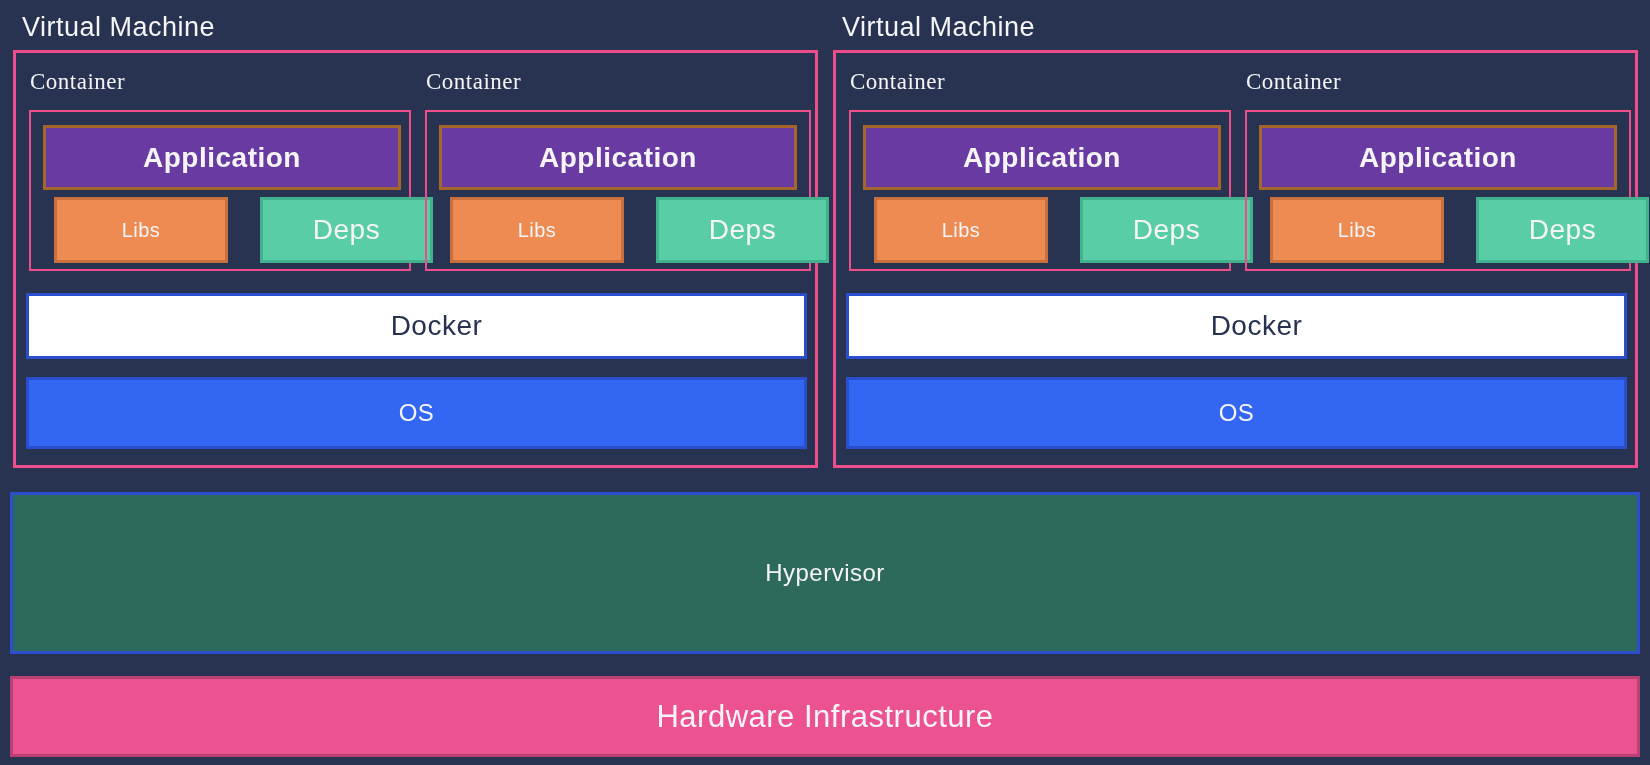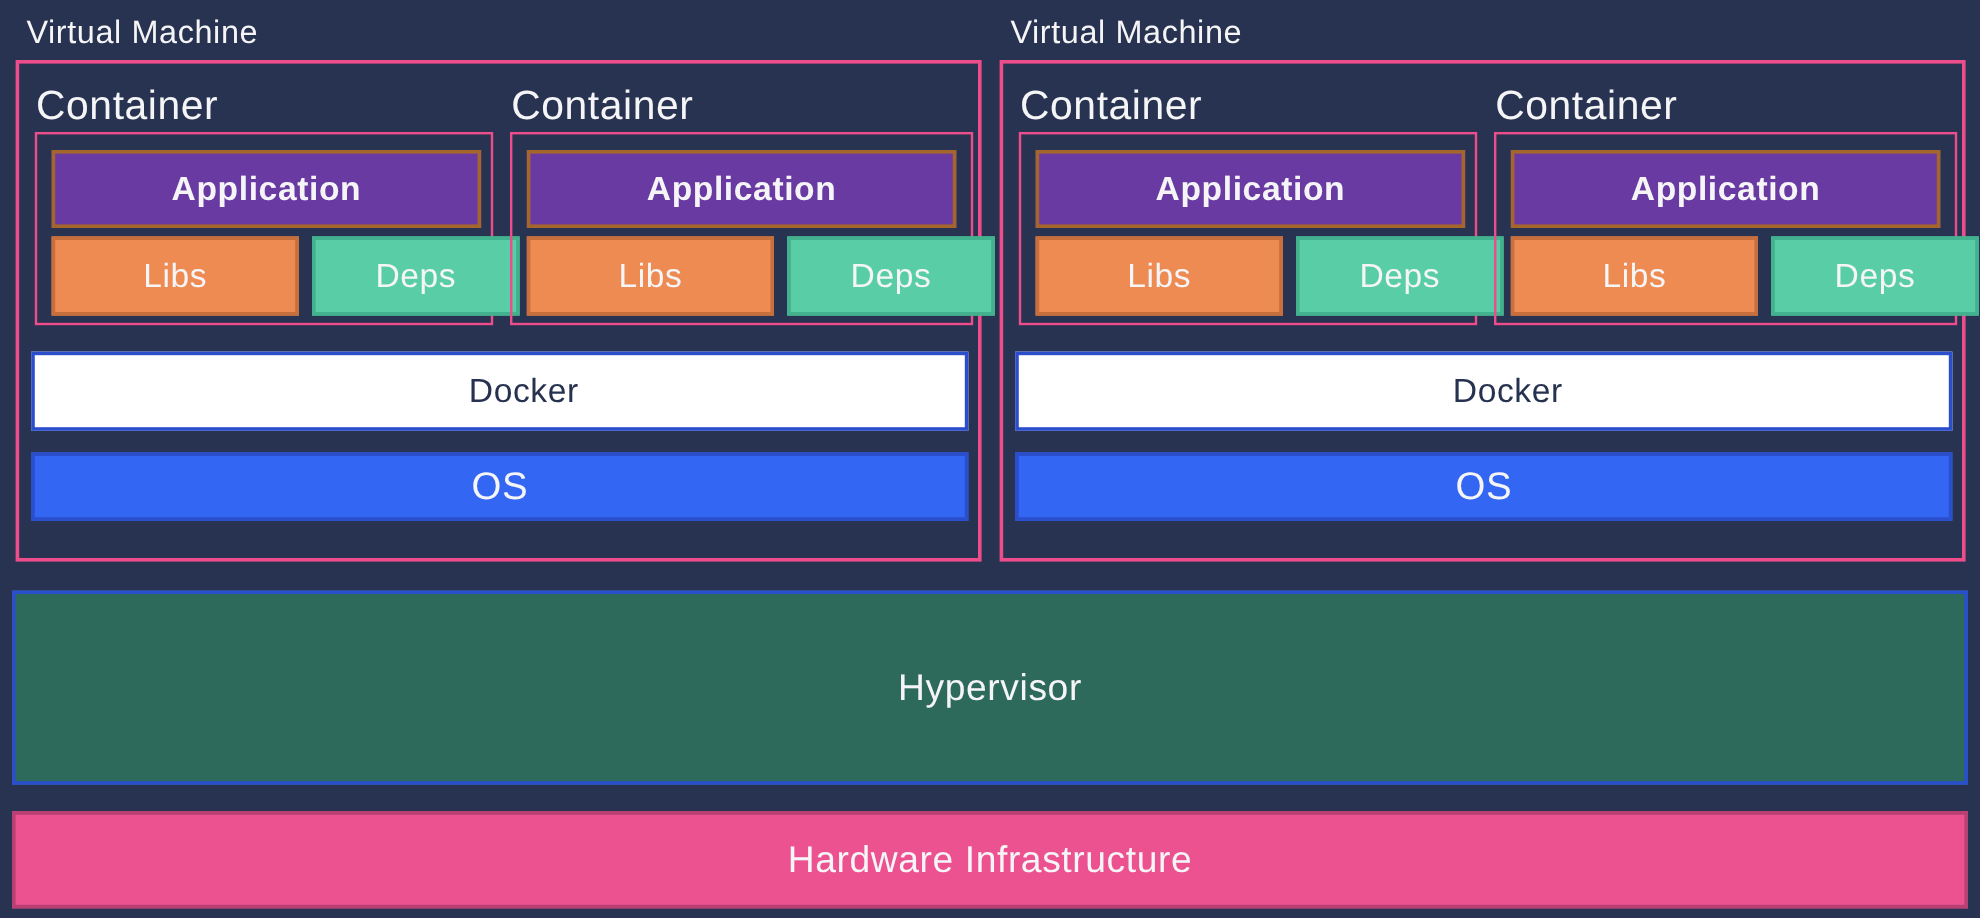--- a/index.html
+++ b/index.html
@@ -48,22 +48,23 @@
     width: 805px;
     height: 418px;
     border: 3px solid var(--pink-border);
   }
   .vm-box.vm1 { left: 13px; }
   .vm-box.vm2 { left: 833px; }
 
   .container-label {
     position: absolute;
     top: 16px;
-    font-size: 34px;
+    font-size: 23px;
     color: var(--text-light);
+    font-family: Liberation Serif, serif;
   }
   .container-label.c1 { left: 14px; }
   .container-label.c2 { left: 410px; }
 
   .container-box {
     position: absolute;
     top: 57px;
     height: 161px;
     border: 2px solid var(--pink-border);
   }
@@ -75,26 +76,26 @@
     left: 12px; top: 13px;
     width: 358px; height: 65px;
     background: var(--purple-fill);
     border: 3px solid var(--app-border);
     display: flex; align-items: center; justify-content: center;
     font-size: 28px;
     font-weight: bold;
   }
   .libs-box {
     position: absolute;
-    left: 12px; top: 85px;
-    width: 206px; height: 66px;
+    left: 23px; top: 85px;
+    width: 174px; height: 66px;
     background: var(--orange-fill);
     border: 3px solid var(--orange-border);
     display: flex; align-items: center; justify-content: center;
-    font-size: 28px;
+    font-size: 20px;
   }
   .deps-box {
     position: absolute;
     left: 197px; top: 85px;
     width: 173px; height: 66px;
     background: var(--teal-fill);
     border: 3px solid var(--teal-border);
     display: flex; align-items: center; justify-content: center;
     font-size: 28px;
     margin-left: 32px;
@@ -107,35 +108,35 @@
     background: var(--white-fill);
     border: 3px solid var(--blue-border);
     display: flex; align-items: center; justify-content: center;
     font-size: 28px;
     color: var(--text-dark);
     padding-left: 40px;
   }
   .os-bar {
     position: absolute;
     left: 10px; top: 324px;
-    width: 781px; height: 57px;
+    width: 781px; height: 72px;
     background: var(--blue-fill);
     border: 3px solid var(--blue-border);
     display: flex; align-items: center; justify-content: center;
-    font-size: 32px;
+    font-size: 24px;
   }
 
   .hypervisor-bar {
     position: absolute;
     left: 10px; top: 492px;
     width: 1630px; height: 162px;
     background: var(--green-fill);
     border: 3px solid var(--blue-border);
     display: flex; align-items: center; justify-content: center;
-    font-size: 31px;
+    font-size: 24px;
   }
   .hardware-bar {
     position: absolute;
     left: 10px; top: 676px;
     width: 1630px; height: 81px;
     background: var(--hardware-fill);
     border: 3px solid var(--hardware-border);
     display: flex; align-items: center; justify-content: center;
     font-size: 31px;
   }

